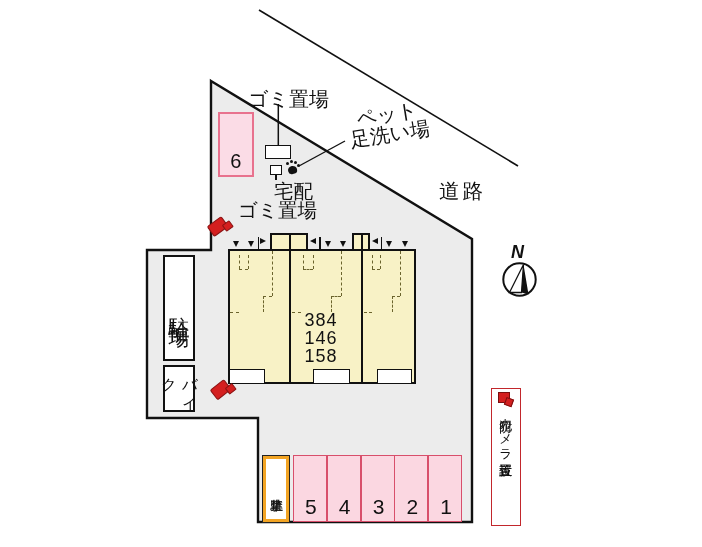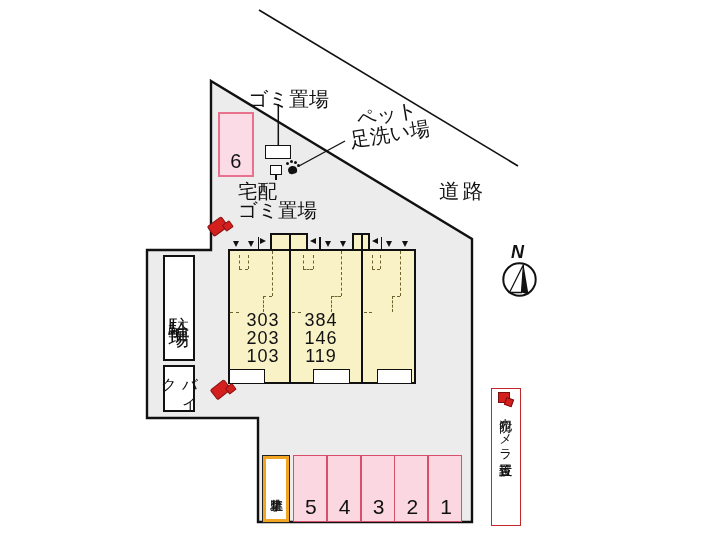--- a/index.html
+++ b/index.html
@@ -70,21 +70,21 @@
 
   <div class="pink6">
     <span>6</span>
   </div>
 
   <div class="whitebox" style="left:265px;top:145px;width:25.5px;height:13.5px;"></div>
   <div class="lbl" style="left:247px;top:86px;width:82px;text-align:right;font-size:20px;">ゴミ置場</div>
 
   <div class="whitebox" style="left:269.5px;top:165px;width:12.5px;height:10px;"></div>
   <div class="abs" style="left:275px;top:175px;width:2.2px;height:4.5px;background:#111;"></div>
-  <div class="lbl" style="left:238px;top:182px;width:75px;text-align:left;font-size:19.5px;line-height:19px;">
+  <div class="lbl" style="left:238px;top:182px;width:75px;text-align:right;font-size:19.5px;line-height:19px;">
     <span style="display:block;">宅配</span>
     <span style="display:block;">ゴミ置場</span>
   </div>
 
   <div class="paw">
     <i style="left:1px;top:3px;width:3.2px;height:3.2px;"></i>
     <i style="left:5px;top:0.5px;width:3.2px;height:3.2px;"></i>
     <i style="left:9px;top:1.5px;width:3.2px;height:3.2px;"></i>
     <i style="left:12px;top:5px;width:3.2px;height:3.2px;"></i>
     <i style="left:3px;top:6.5px;width:9px;height:7.5px;border-radius:50% 50% 45% 45%;transform:rotate(-12deg);"></i>
@@ -136,29 +136,24 @@
   <div class="dash-h" style="left:292px;top:312px;width:9px;"></div>
 
   <div class="dash-v" style="left:372px;top:255px;height:14px;"></div>
   <div class="dash-h" style="left:372px;top:269px;width:8px;"></div>
   <div class="dash-v" style="left:380px;top:255px;height:14px;"></div>
   <div class="dash-v" style="left:400px;top:251px;height:45px;"></div>
   <div class="dash-h" style="left:392px;top:296px;width:8px;"></div>
   <div class="dash-v" style="left:392px;top:296px;height:16px;"></div>
   <div class="dash-h" style="left:364px;top:312px;width:8px;"></div>
 
-  <div class="rooms" style="left:233px;top:311px;">
-    <span style="display:block;">303</span>
-    <span style="display:block;">203</span>
-    <span style="display:block;">103</span>
-  </div>
   <div class="rooms" style="left:291px;top:311px;">
     <span style="display:block;">384</span>
     <span style="display:block;">146</span>
-    <span style="display:block;">119</span>
+    <span style="display:block;">158</span>
   </div>
 
   <div class="entrance" style="left:229px;top:369px;width:36px;height:14px;"></div>
   <div class="entrance" style="left:313px;top:369px;width:37px;height:14px;"></div>
   <div class="entrance" style="left:377px;top:368.5px;width:35px;height:14.5px;"></div>
 
   <div class="cycle-box" style="left:163px;top:255px;width:32px;height:106px;">
     <span class="vtext" style="font-size:21px;letter-spacing:6px;">駐輪場</span>
   </div>
   <div class="cycle-box" style="left:163px;top:365px;width:32px;height:47px;">

